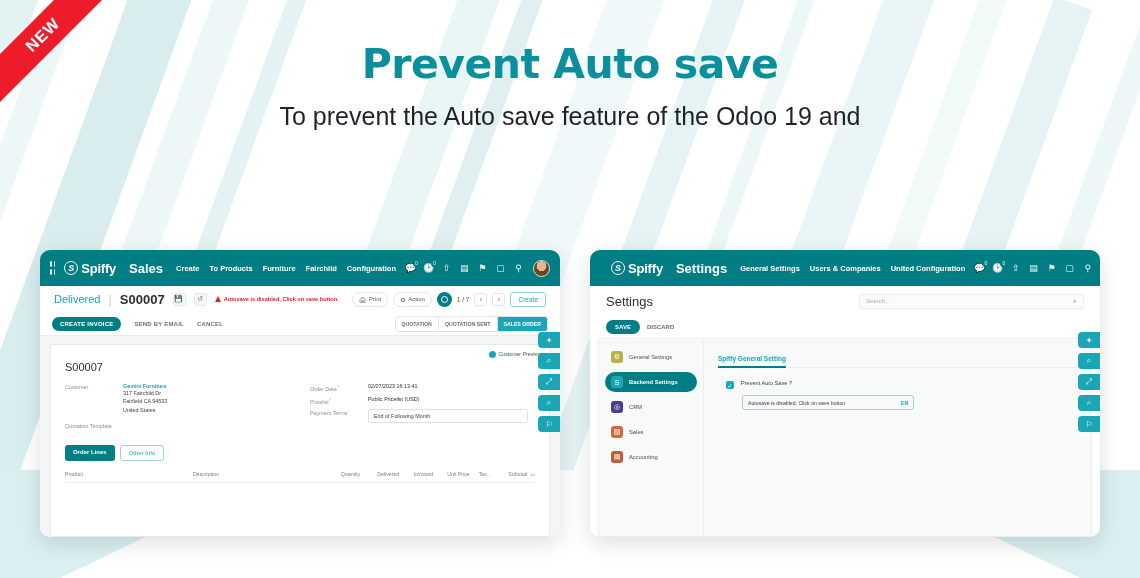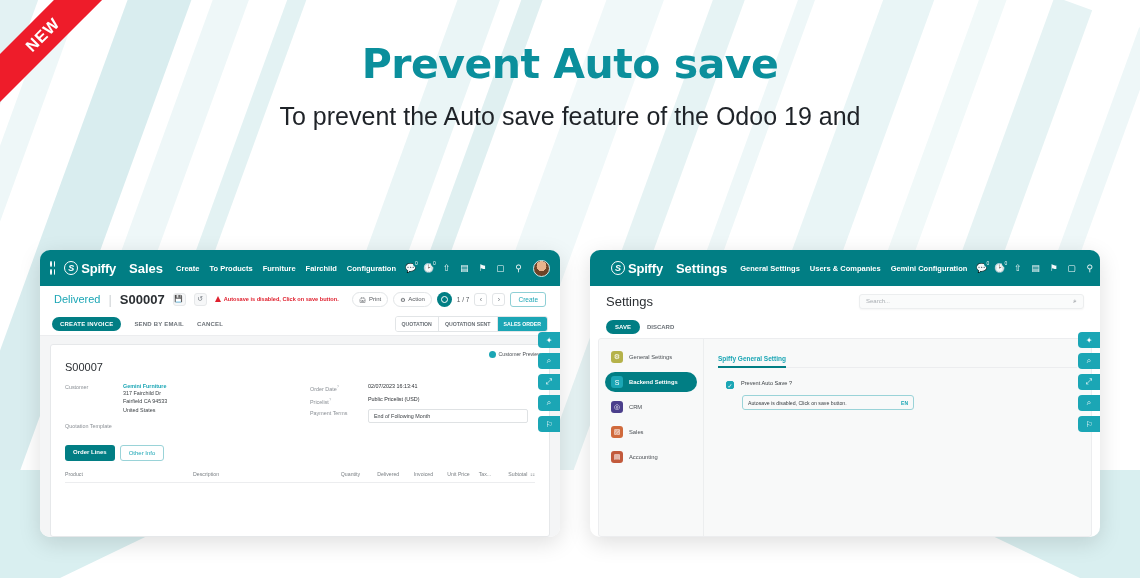--- a/index.html
+++ b/index.html
@@ -363,21 +363,21 @@
         <i></i>
       </div>
     <div class="brand">
       <div class="brand-mark">S</div>
       <div class="brand-text">Spiffy</div>
     </div>
     <div class="app-name">Settings</div>
     <div class="menu">
       <a href="#">General Settings</a>
       <a href="#">Users &amp; Companies</a>
-      <a href="#">Gemini Configuration</a>
+      <a href="#">United Configuration</a>
     </div>
     <div class="sysicons">
       <div class="sysic">💬<span class="badge">0</span></div>
       <div class="sysic">🕑<span class="badge">0</span></div>
       <div class="sysic">⇧</div>
       <div class="sysic">▤</div>
       <div class="sysic">⚑</div>
       <div class="sysic">▢</div>
       <div class="sysic">⚲</div>
       <div class="avatar"></div>

